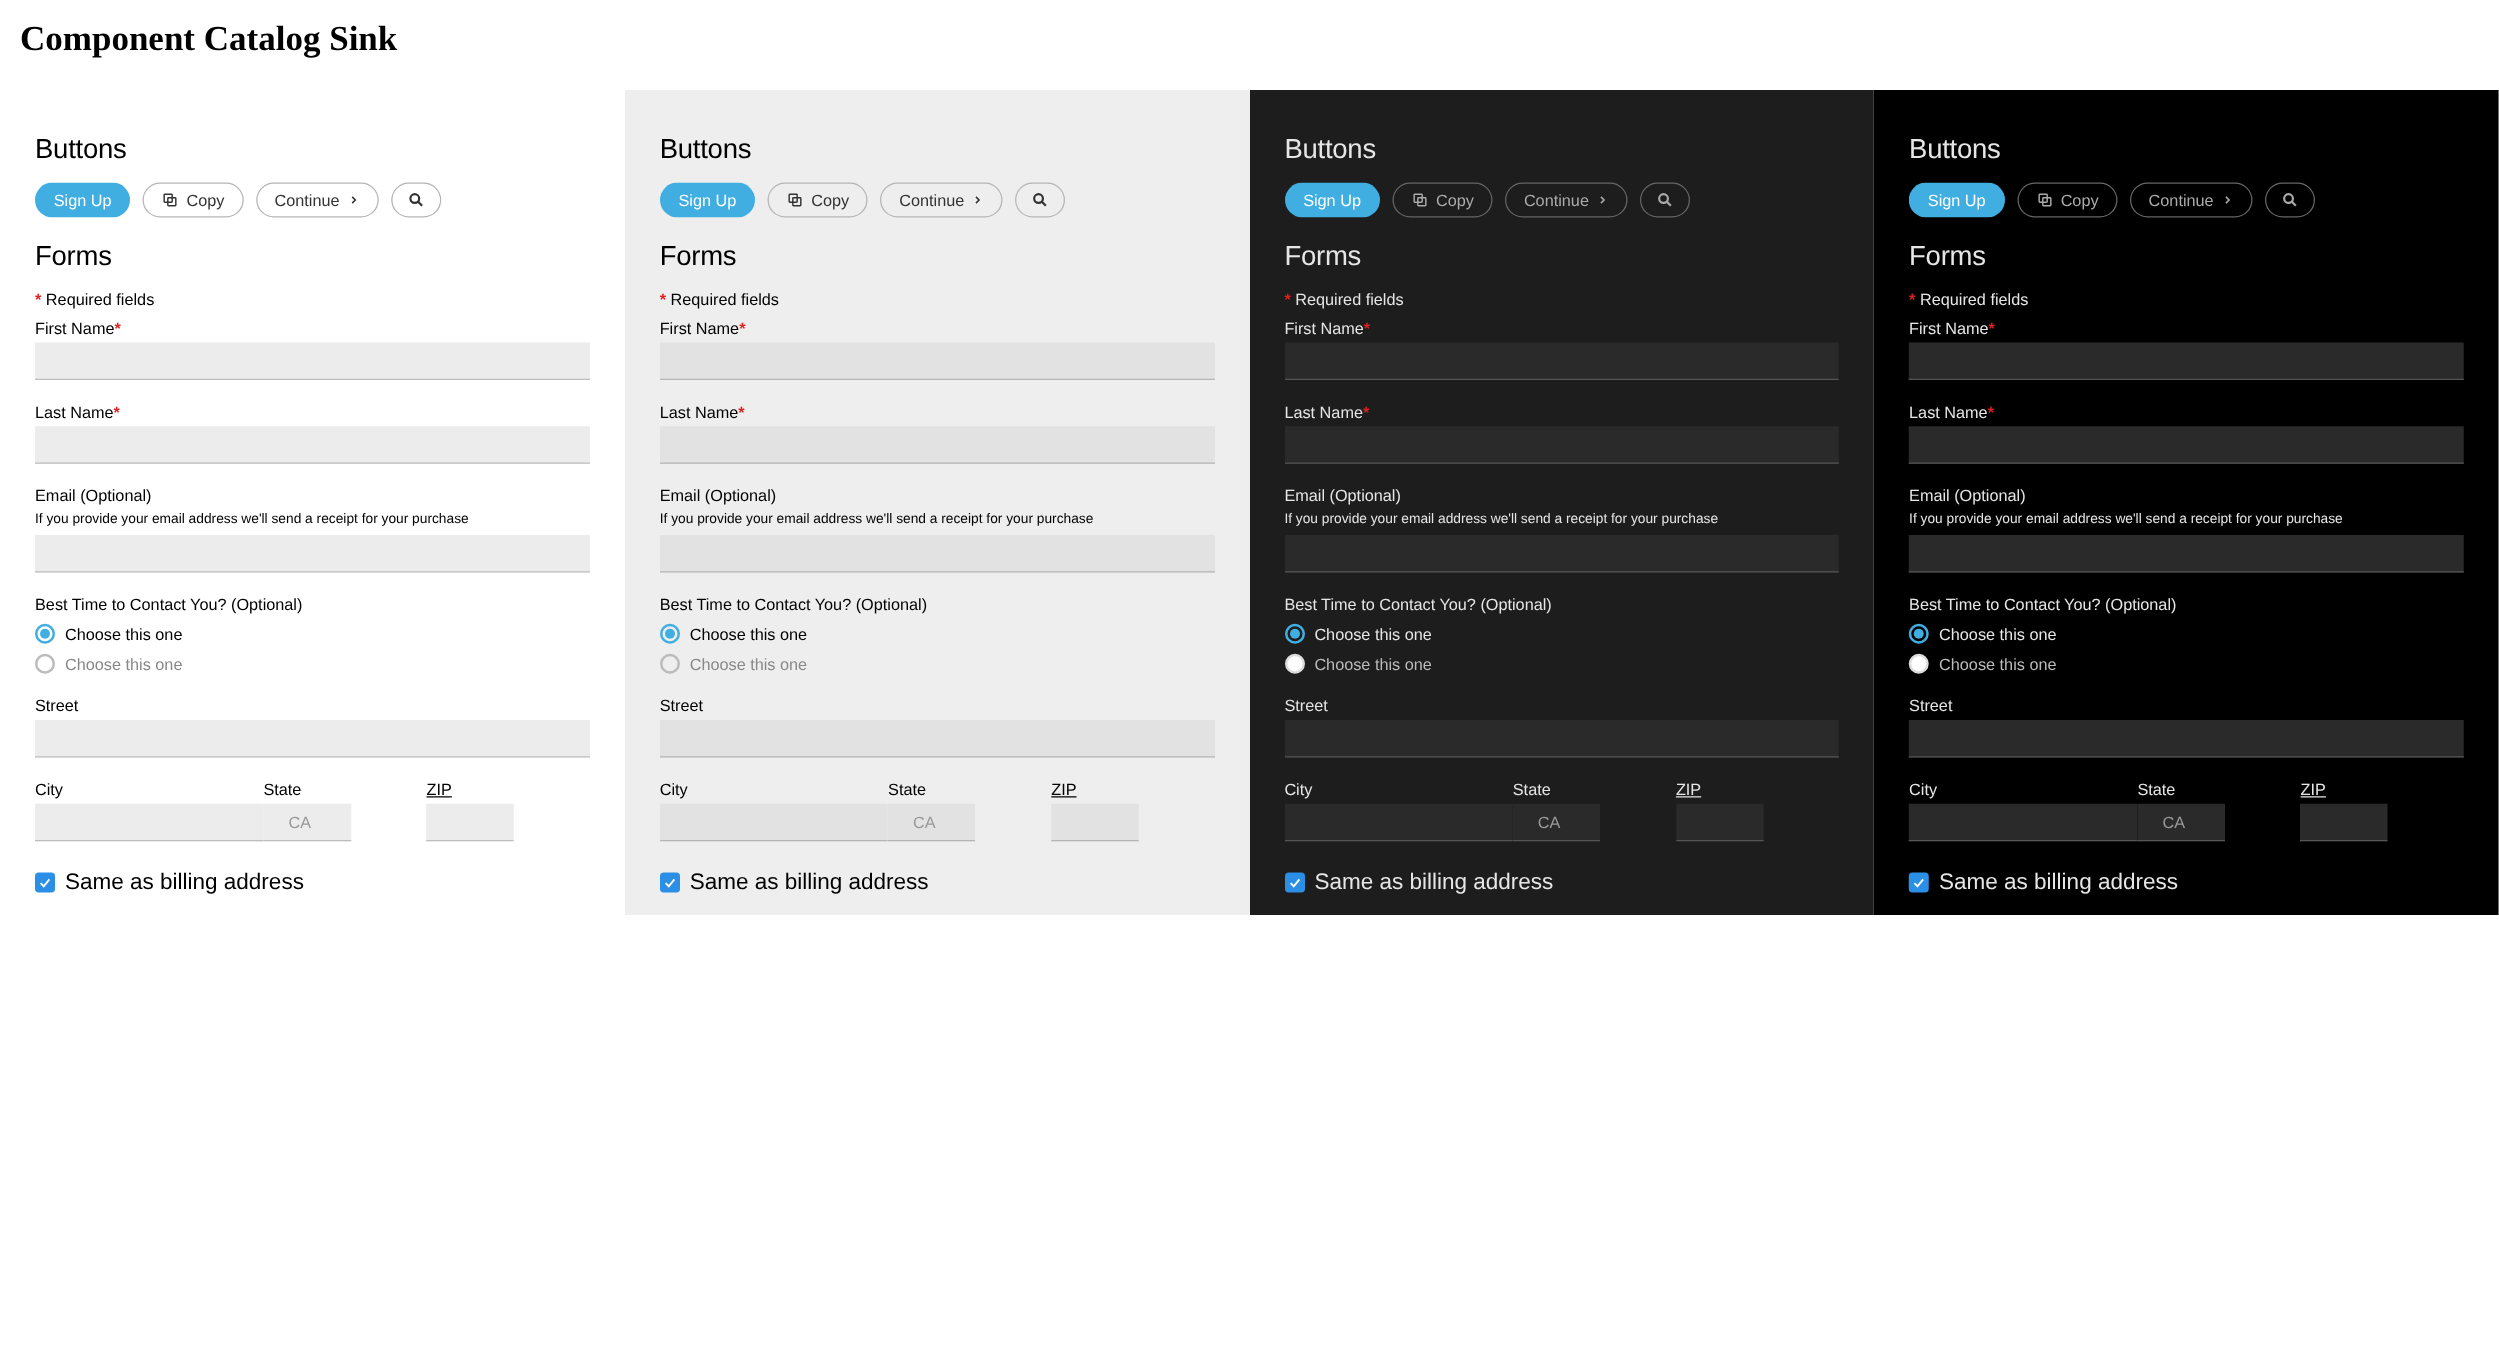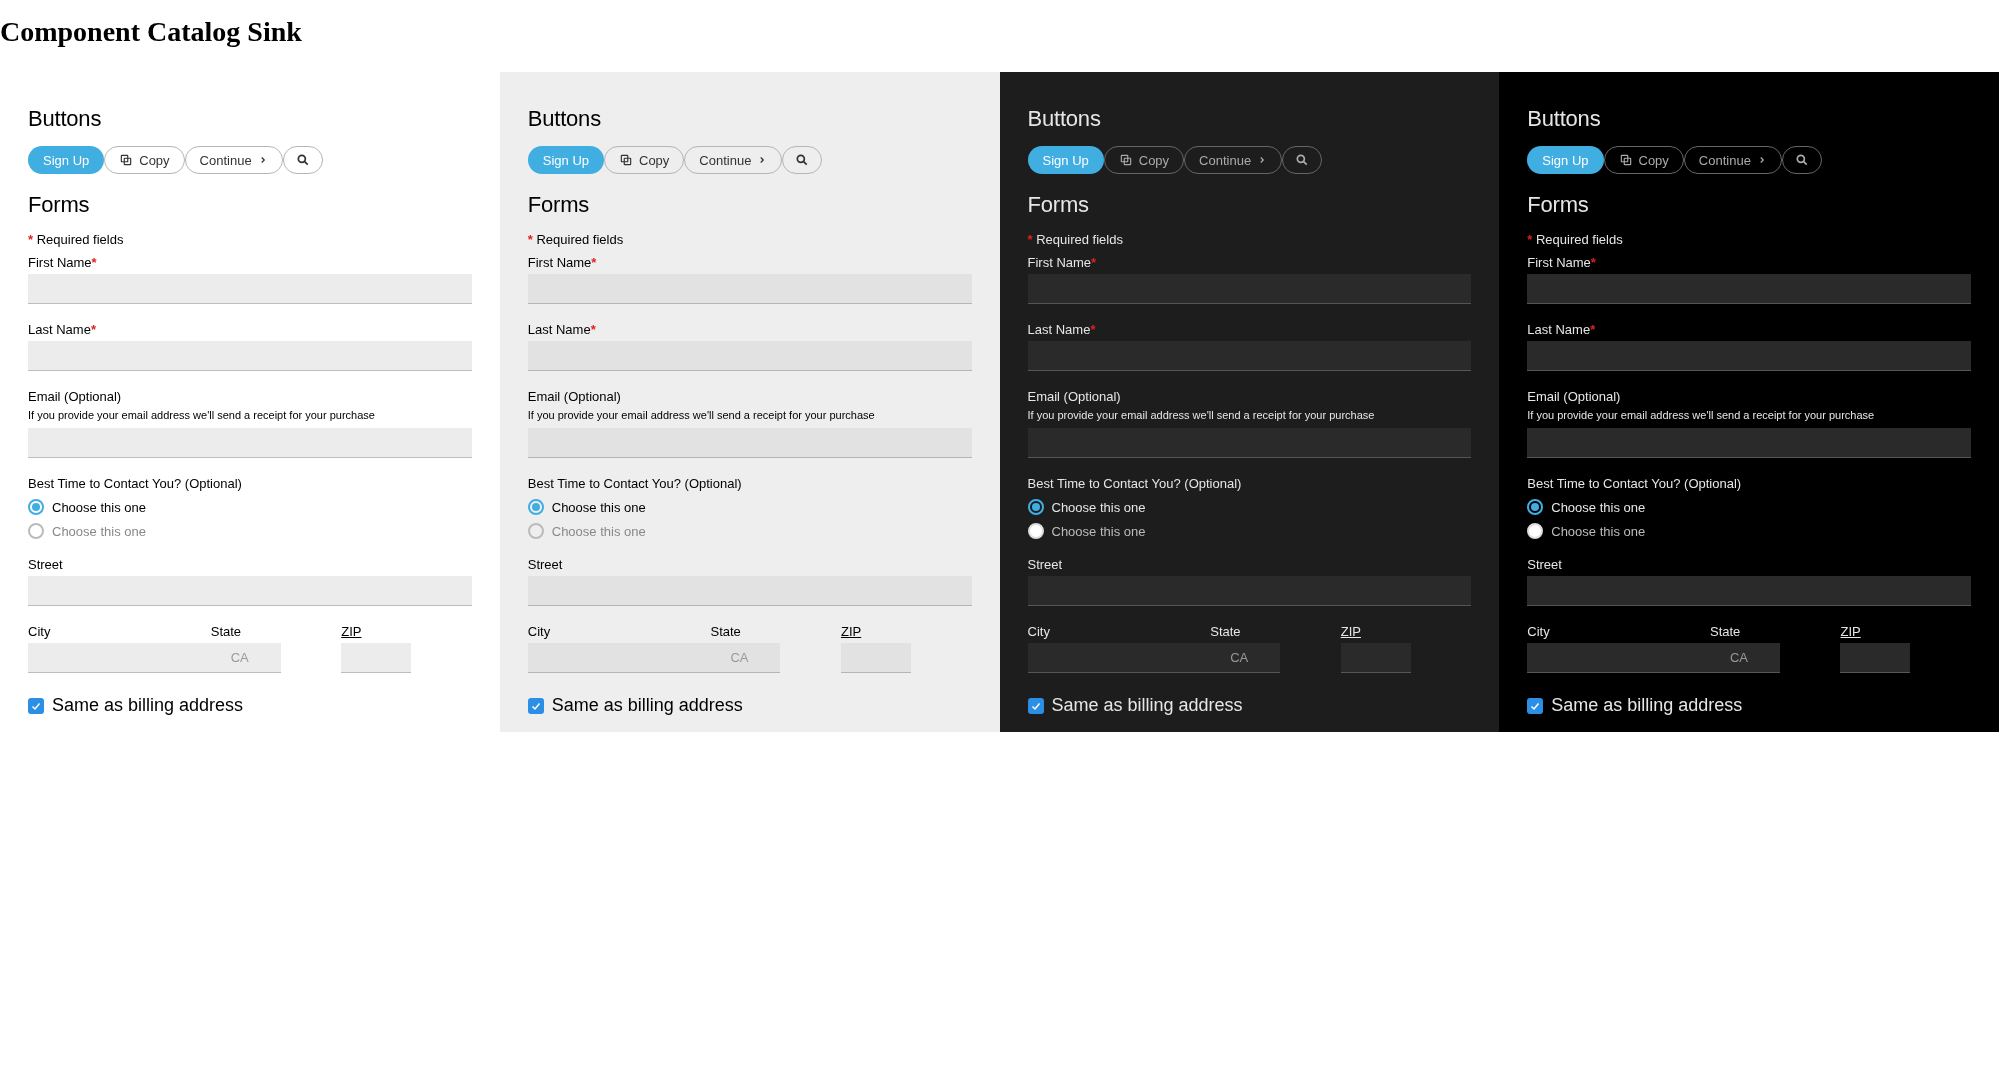--- a/index.html
+++ b/index.html
@@ -1,32 +1,32 @@
 <!DOCTYPE html>
 <html><head>
 <meta charset="utf-8">
 <style>
   * { box-sizing: border-box; margin: 0; padding: 0; }
   body { font-family: -apple-system, BlinkMacSystemFont, "Helvetica Neue", Arial, sans-serif; background: #fff; }
-  h1.page-title { font-family: Georgia, 'Times New Roman', serif; font-weight: 700; font-size: 28px; padding: 16px 0 24px; }
+  h1.page-title { font-family: Georgia, 'Times New Roman', serif; font-weight: 700; font-size: 28px; padding: 16px 16px 24px; }
 
   .grid { display: flex; width: 100%; }
   .col { flex: 1 1 0; padding: 28px 28px 16px; min-width: 0; }
 
   
   .theme-white { background: #ffffff; color: #000; }
   .theme-gray  { background: #eeeeee; color: #000; }
   .theme-dark  { background: #1d1d1d; color: #e6e6e6; }
   .theme-black { background: #000000; color: #e6e6e6; }
 
   .section-h { font-size: 22px; font-weight: 400; letter-spacing: -0.2px; margin: 6px 0 14px; font-family: "Helvetica Neue", Arial, sans-serif; }
   .section-h.forms { margin-top: 18px; }
 
   
-  .btn-row { display: flex; align-items: center; flex-wrap: wrap; }
+  .btn-row { display: flex; gap: 10px; align-items: center; flex-wrap: wrap; }
   .btn { display: inline-flex; align-items: center; gap: 6px; height: 28px; padding: 0 14px; border-radius: 14px; font-size: 13px; cursor: pointer; border: 1px solid transparent; white-space: nowrap; }
   .btn-primary { background: #41aee2; color: #fff; }
   .btn-outline { background: transparent; border-color: #b5b5b5; color: #333; }
   .theme-dark  .btn-outline, .theme-black .btn-outline { border-color: #666; color: #aaa; }
   .btn-icon-only { width: 40px; justify-content: center; padding: 0; }
 
   .icon { display: inline-flex; align-items: center; justify-content: center; }
   .icon svg { display: block; }
 
   

